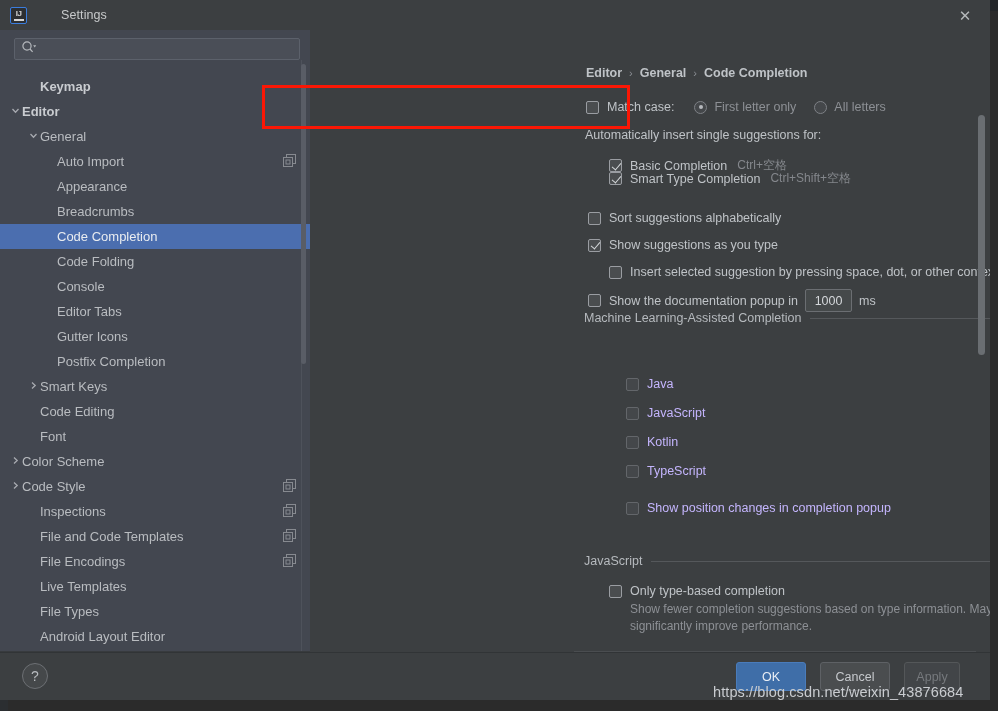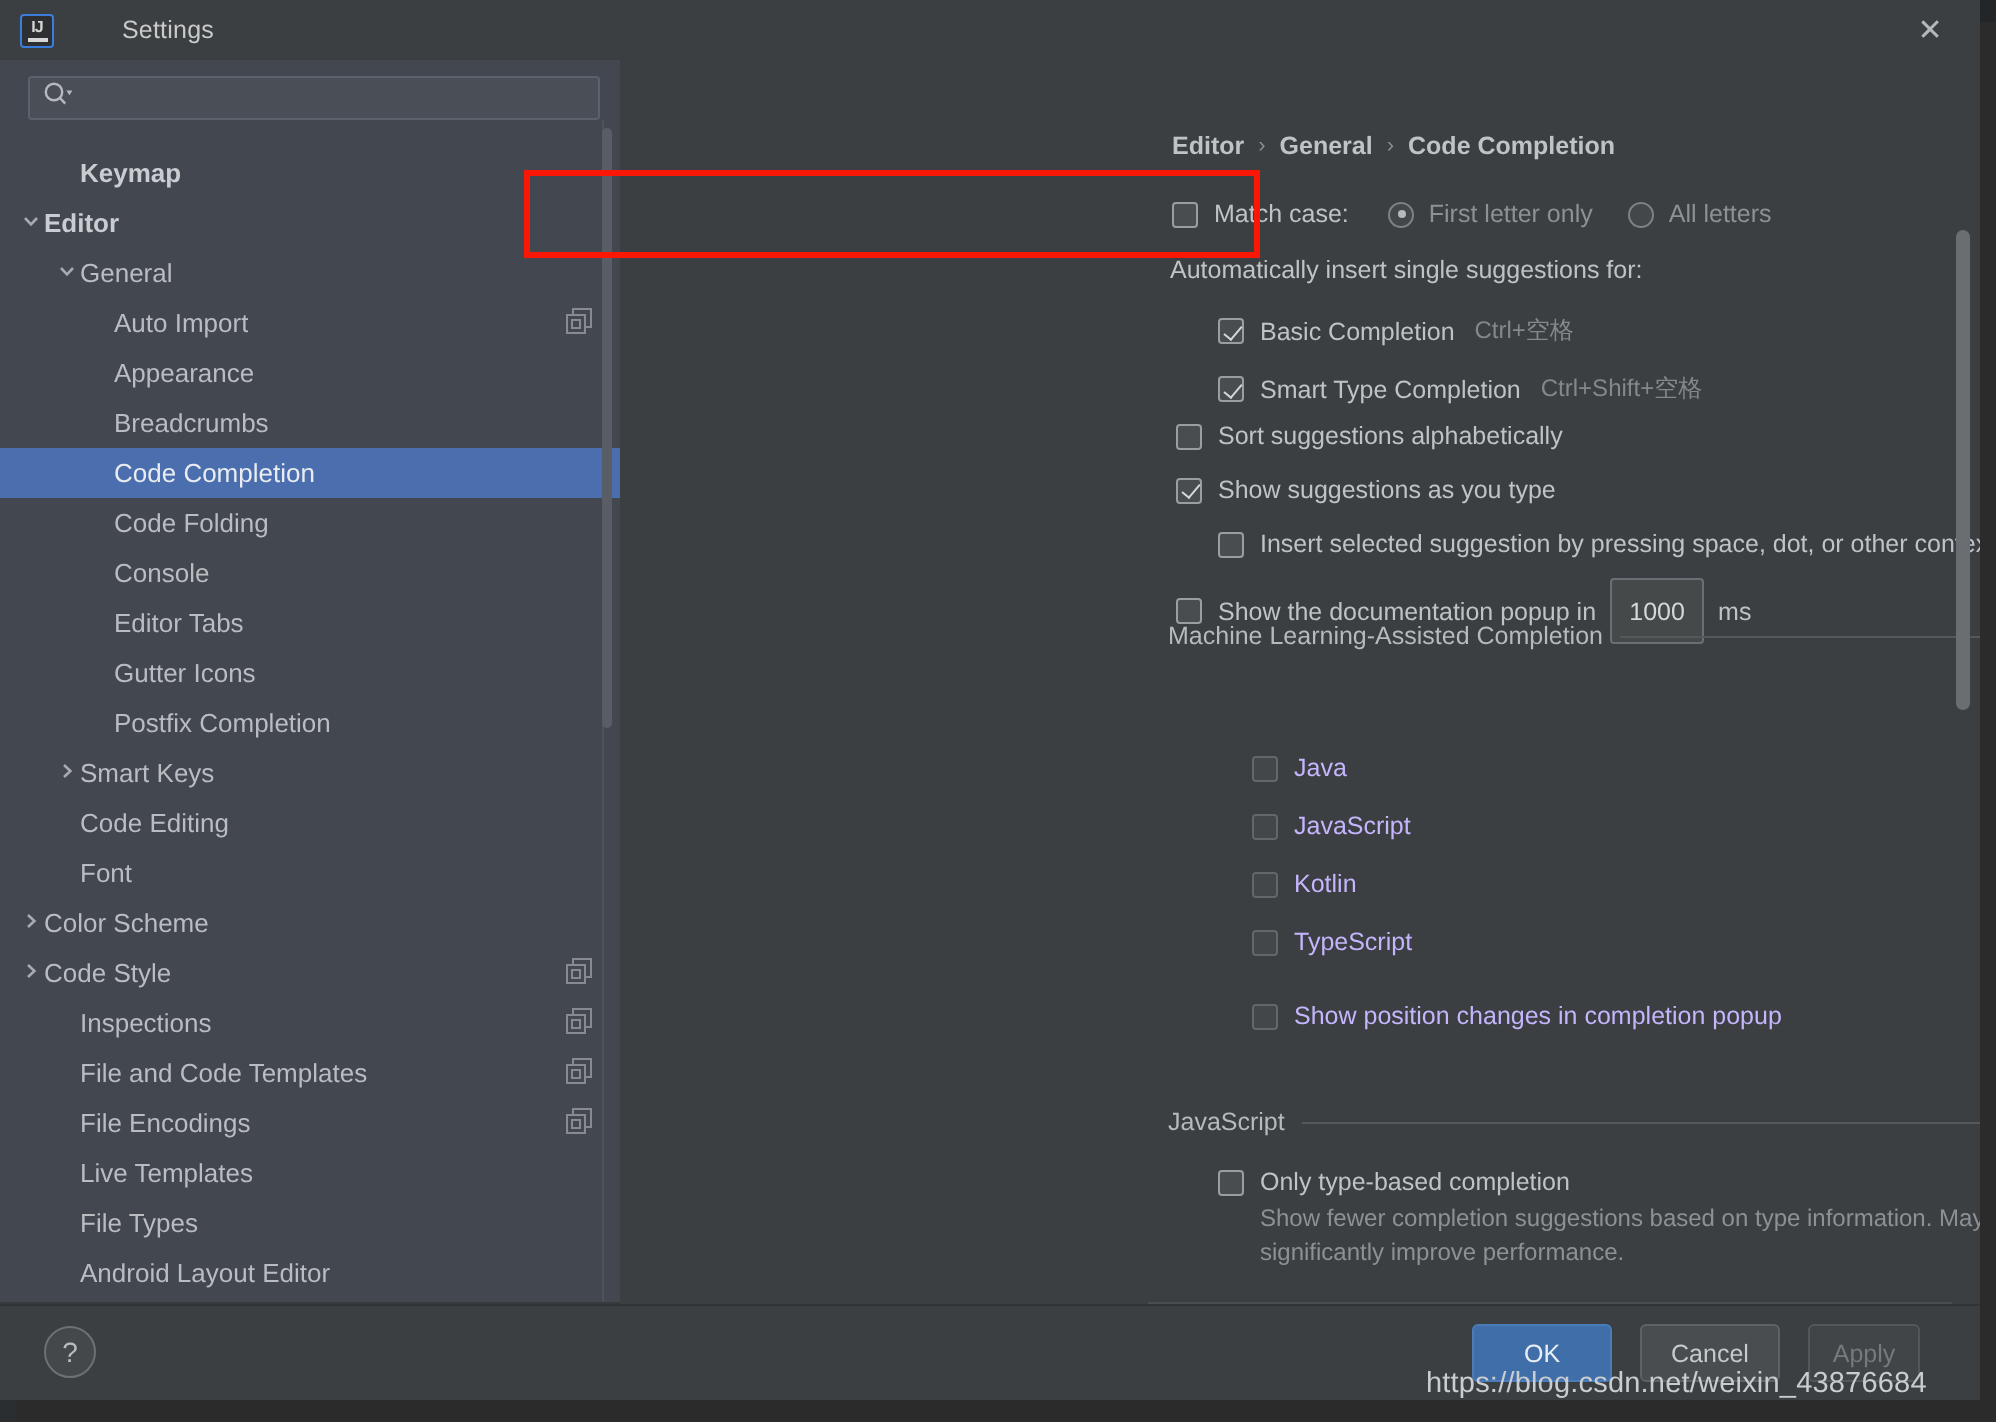--- a/index.html
+++ b/index.html
@@ -172,21 +172,21 @@
   .section {
     position: absolute; display: flex; align-items: center;
     font-size: 12.5px; color: #b6babe; white-space: nowrap;
   }
   .section .rule {
     height: 1px; background: #55585b; margin-left: 9px;
   }
 
   
   .num-field {
-    width: 47px; height: 33px; margin: 0 7px;
+    width: 47px; height: 23px; margin: 0 7px;
     background: #45494a; border: 1px solid #6b6e72; border-radius: 2px;
     color: #d4d7da; font-size: 12.5px; text-align: center;
     font-family: "Liberation Sans", sans-serif;
     outline: none;
   }
 
   .hint {
     position: absolute; font-size: 12px; color: #8d9095;
     line-height: 17px; white-space: pre-line;
   }
@@ -441,21 +441,21 @@
       </div>
 
       <div class="opt-row" style="left:275px; top:98px;">Automatically insert single suggestions for:</div>
 
       <div class="opt-row" style="left:299px; top:127px;">
         <span class="cb checked"></span>
         <span>Basic Completion</span>
         <span class="shortcut">Ctrl+空格</span>
       </div>
 
-      <div class="opt-row" style="left:299px; top:156px;">
+      <div class="opt-row" style="left:299px; top:140px;">
         <span class="cb checked"></span>
         <span>Smart Type Completion</span>
         <span class="shortcut">Ctrl+Shift+空格</span>
       </div>
 
       <div class="opt-row" style="left:278px; top:181px;">
         <span class="cb"></span>
         <span>Sort suggestions alphabetically</span>
       </div>
 

